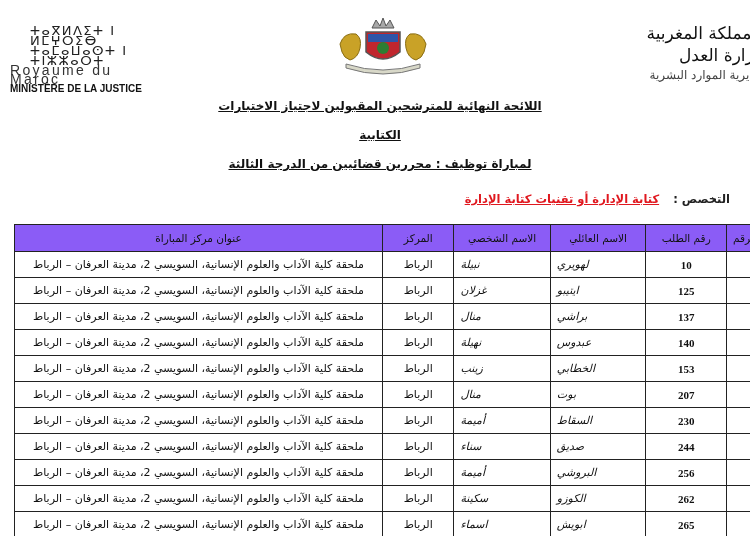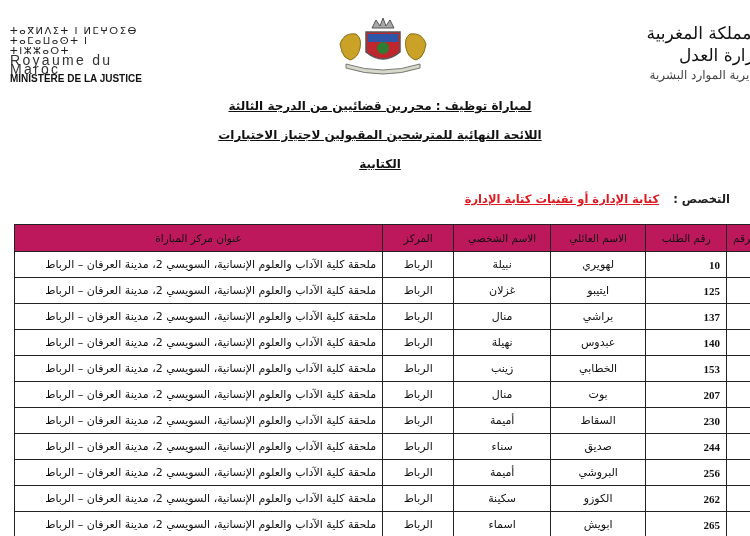--- a/index.html
+++ b/index.html
@@ -1,40 +1,40 @@
 <!DOCTYPE html>
 <html><head>
 <meta charset="utf-8">
 <style>
   html, body { margin:0; padding:0; }
   body { width:750px; height:536px; overflow:hidden; background:#ffffff; position:relative;
          font-family:"DejaVu Sans", sans-serif; color:#111; }
   .abs { position:absolute; }
   .fr-header { left:10px; top:26px; width:140px; text-align:left; }
-  .tifinagh { font-size:10px; letter-spacing:1.5px; color:#222; line-height:10px; }
+  .tifinagh { font-size:13px; letter-spacing:1.5px; color:#222; line-height:10px;margin-left:20px; }
   .royaume { font-size:14px; letter-spacing:2.3px; color:#333; line-height:9px; font-family:"Liberation Sans", sans-serif; }
   .ministere { font-size:10px; font-weight:bold; color:#111; line-height:10px; font-family:"Liberation Sans", sans-serif; }
   .ar-header { right:-12px; top:22px; width:160px; text-align:right; direction:rtl; font-family:"DejaVu Serif", serif; }
   .ar-header .l1 { font-size:17px; line-height:22px; }
   .ar-header .l2 { font-size:17px; line-height:22px; }
   .ar-header .l3 { font-size:12px; line-height:18px; color:#444; }
   .emblem { left:336px; top:14px; width:94px; height:64px; }
   .titles { left:200px; top:92px; width:360px; direction:rtl; text-align:center; font-family:"DejaVu Sans", sans-serif; font-weight:bold; }
   .titles div { font-size:12px; text-decoration:underline; line-height:29px; }
   .titles .t3 { font-size:13px; }
   .section { right:20px; top:192px; direction:rtl; font-size:11.5px; font-weight:bold;margin-left:16px; }
   .section .prefix { color:#222; margin-left:10px; }
   .section .cat { color:#e0181f; text-decoration:underline; }
   table.grid { position:absolute; top:224px; right:-14px; border-collapse:collapse; direction:rtl; table-layout:fixed; }
   table.grid th, table.grid td { border:1.5px solid #222; padding:0 6px; height:25px; font-size:11px; white-space:nowrap; overflow:hidden; }
-  table.grid th { background:#be185d; font-weight:normal; height:26px; font-size:10.5px; text-align:center; }
-  td.num { font-weight:bold; font-size:13px; font-family:"Liberation Serif", serif; }
-  td.right { text-align:center; }
+  table.grid th { background:#8b5cf6; font-weight:normal; height:26px; font-size:10.5px; text-align:center; }
+  td.num { text-align:center; font-weight:bold; font-size:13px; font-family:"Liberation Serif", serif; }
+  td.right { text-align:left;font-style:italic; }
   td.center { text-align:center;border-radius:12px; }
-  td.addr { text-align:right; font-size:10.5px; }
+  td.addr { text-align:center; font-size:10.5px; }
 </style>
 </head>
 <body>
 
 <div class="abs fr-header">
   <div class="tifinagh">ⵜⴰⴳⵍⴷⵉⵜ ⵏ ⵍⵎⵖⵔⵉⴱ</div>
   <div class="tifinagh">ⵜⴰⵎⴰⵡⴰⵙⵜ ⵏ ⵜⵏⵣⵣⴰⵔⵜ</div>
   <div class="royaume">Royaume du Maroc</div>
   <div class="ministere">MINISTÈRE DE LA JUSTICE</div>
 </div>
@@ -55,22 +55,22 @@
   </svg>
 </div>
 
 <div class="abs ar-header">
   <div class="l1">المملكة المغربية</div>
   <div class="l2">وزارة العدل</div>
   <div class="l3">مديرية الموارد البشرية</div>
 </div>
 
 <div class="abs titles">
+  <div>اللائحة النهائية للمترشحين المقبولين لاجتياز الاختبارات الكتابية</div>
   <div>لمباراة توظيف : محررين قضائيين من الدرجة الثالثة</div>
-  <div>اللائحة النهائية للمترشحين المقبولين لاجتياز الاختبارات الكتابية</div>
 </div>
 
 <div class="abs section">
   <span class="prefix">التخصص :</span>
   <span class="cat">كتابة الإدارة أو تقنيات كتابة الإدارة</span>
 </div>
 
 <table class="grid">
   <colgroup>
     <col style="width:26px">

